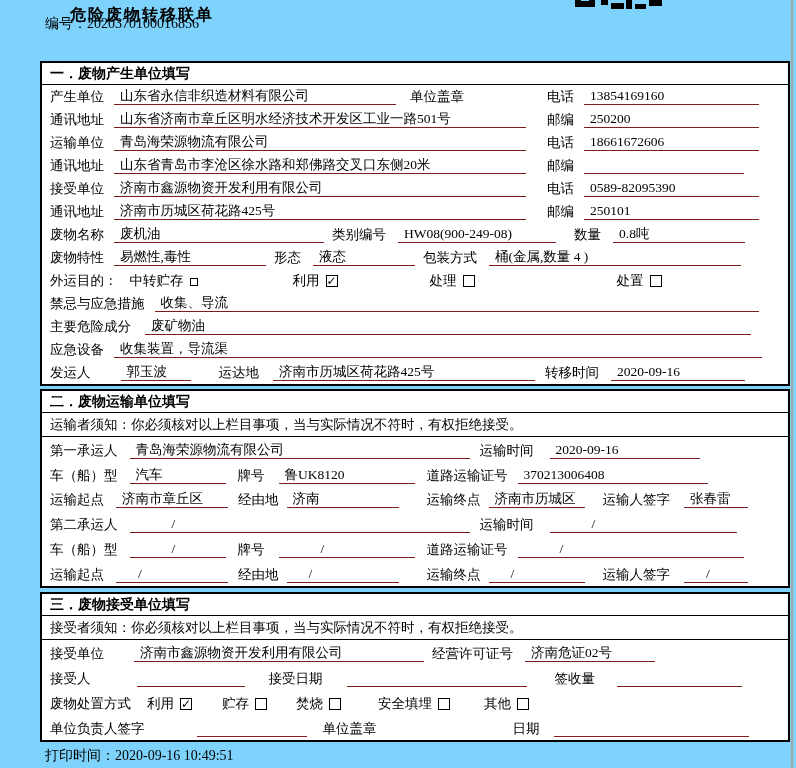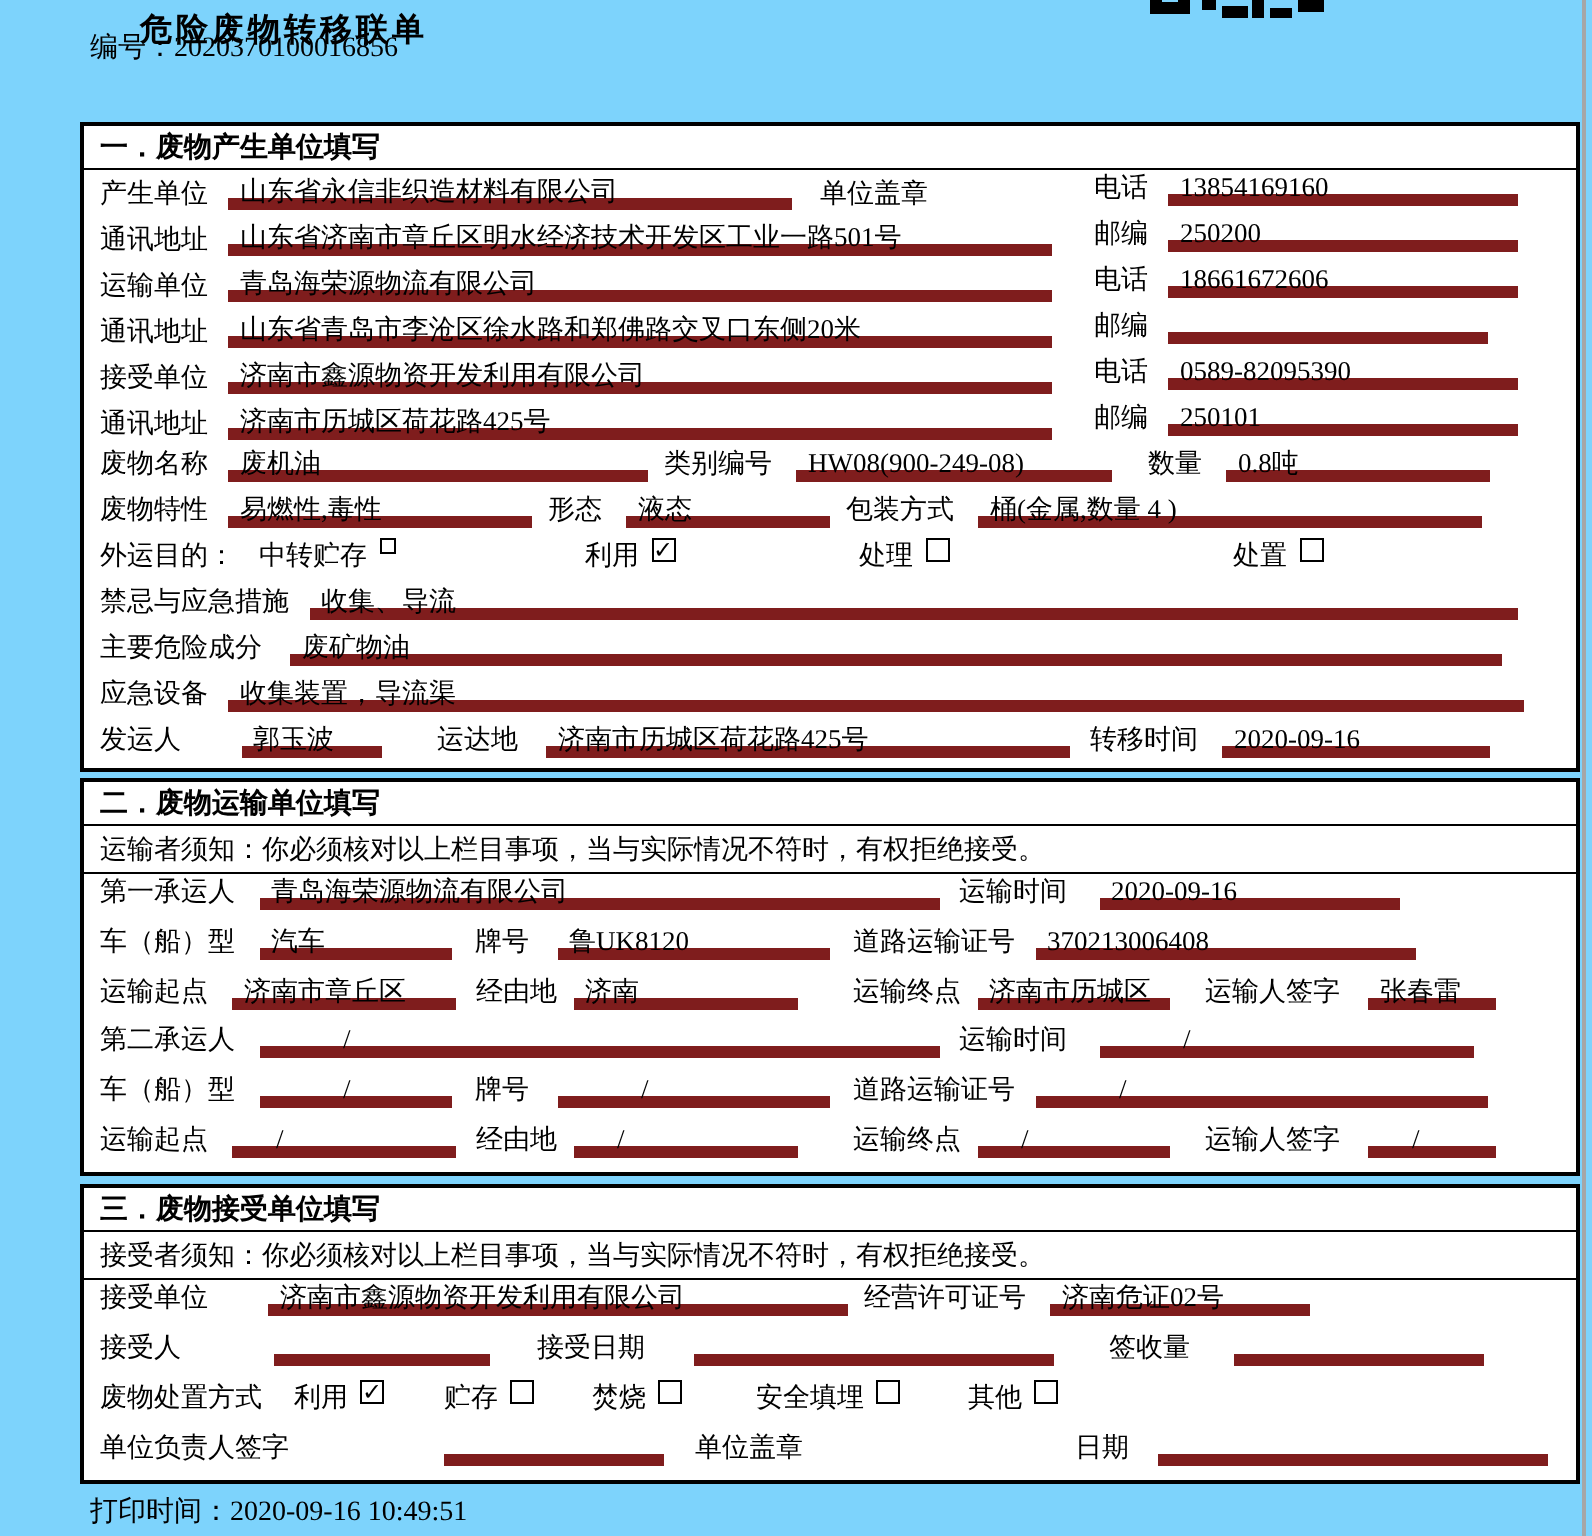--- a/index.html
+++ b/index.html
@@ -28,23 +28,23 @@
   .box2 { top:389px; height:199px; }
   .box3 { top:592px; height:150px; }
 
   .sec-title { height:22px; line-height:21px; padding-left:8px; font-size:14px; font-weight:bold;
                border-bottom:1px solid #000;
                font-family:"Liberation Sans","DejaVu Sans",sans-serif; }
   .notice { height:24px; line-height:23px; padding-left:8px; font-size:13.5px; border-bottom:1px solid #000; white-space:nowrap; }
 
   .rows { display:flex; flex-direction:column; padding:0 6px 0 8px; }
   .rows1 { height:299px; } .rows2 { height:149px; } .rows3 { height:100px; }
-  .row { flex:1; display:flex; padding-bottom:3px; font-size:13.5px; white-space:nowrap; }
+  .row { flex:1; display:flex; align-items:flex-end; padding-bottom:3px; font-size:13.5px; white-space:nowrap; }
   .lbl { flex:none; margin-right:10px; line-height:17px; }
-  .fld { flex:none; border-bottom:6px solid #7f1d1d; height:18px; line-height:17px; padding:0 2px 0 6px; overflow:visible; }
+  .fld { flex:none; border-bottom:1px solid #7f1d1d; height:18px; line-height:17px; padding:0 2px 0 6px; overflow:visible; }
   .lf  { flex:none; width:497px; display:flex; align-items:flex-end; }
   .slash { padding-left:42px; }
   .slash-sm { padding-left:22px; }
 
   .cb { flex:none; display:inline-block; width:12px; height:12px; border:1px solid #000;
         margin:0 0 2px 6px; text-align:center; line-height:11px; font-size:12px;
         font-family:"DejaVu Sans",sans-serif; }
   .cb-sm { width:8px; height:8px; margin-bottom:3px; line-height:7px; font-size:8px; }
 
   .footer { position:absolute; left:45px; top:747px; font-size:14px; white-space:nowrap; }
@@ -276,21 +276,21 @@
         <span class="cb"><span></span></span>
         <span class="lbl" style="margin-left:29px;margin-right:0">焚烧</span>
         <span class="cb"><span></span></span>
         <span class="lbl" style="margin-left:37px;margin-right:0">安全填埋</span>
         <span class="cb"><span></span></span>
         <span class="lbl" style="margin-left:34px;margin-right:0">其他</span>
         <span class="cb"><span></span></span>
       </div>
 
       <div class="row">
-        <span class="lbl" style="margin-right:77px">单位负责人签字</span>
+        <span class="lbl" style="margin-right:52px">单位负责人签字</span>
         <span class="fld" style="width:110px"></span>
         <span class="lbl" style="margin-left:16px">单位盖章</span>
         <span class="lbl" style="margin-left:126px;margin-right:14px">日期</span>
         <span class="fld" style="width:195px"></span>
       </div>
 
     </div>
   </div>
 
   <div class="footer">

